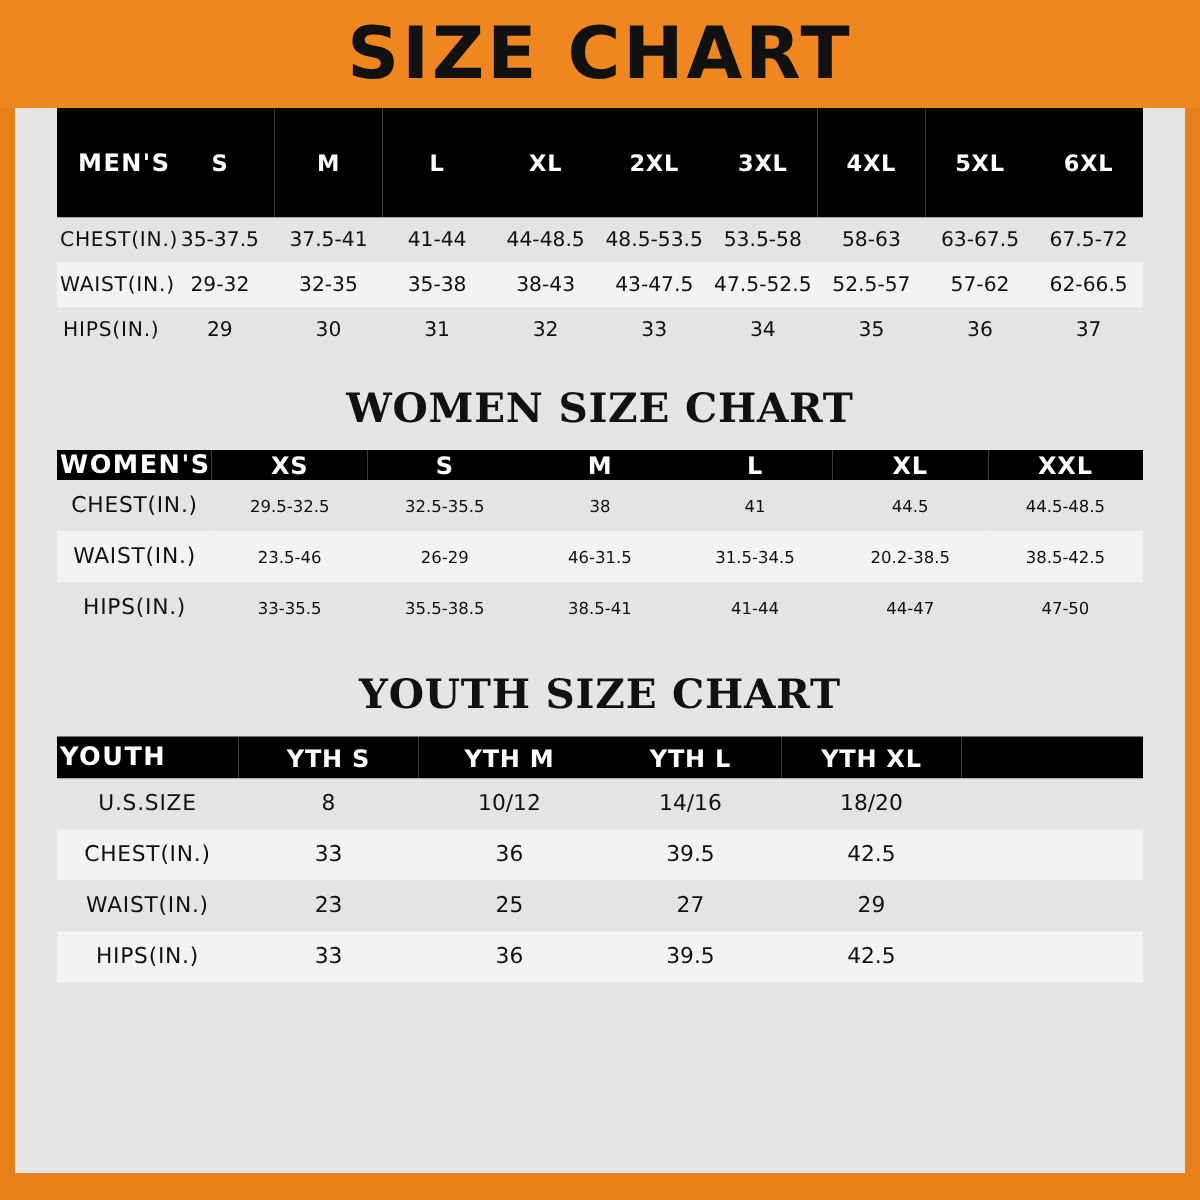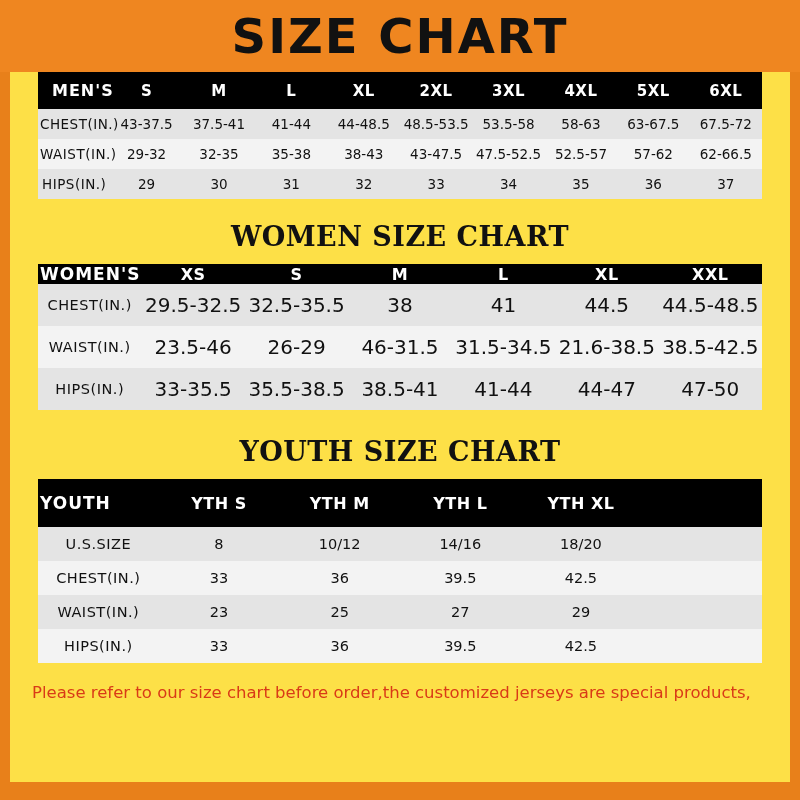--- a/index.html
+++ b/index.html
@@ -10,21 +10,21 @@
     width: 800px;
     height: 800px;
     background: #ffffff;
     font-family: "DejaVu Sans", sans-serif;
     overflow: hidden;
   }
   .page {
     position: relative;
     width: 800px;
     height: 800px;
-    background: #fde047;
+    background: #e5e5e5;
     box-sizing: border-box;
     border-left: 10px solid #e8801a;
     border-right: 10px solid #e8801a;
   }
   .header-band {
     background: #ef8620;
     height: 72px;
     display: flex;
     align-items: center;
     justify-content: center;
@@ -64,21 +64,21 @@
     font-family: "DejaVu Sans", sans-serif;
   }
   
   table.size-table thead tr {
     background: #000000;
   }
   table.size-table thead th {
     color: #ffffff;
     font-weight: bold;
     font-size: 15px;
-    padding: 9px 2px;
+    padding: 27px 2px;
     letter-spacing: 0.5px;
   }
   table.size-table thead th.rowhead {
     font-size: 16px;
     letter-spacing: 1px;
     text-align: left;
     padding-left: 14px;
   }
   table.size-table tbody td {
     font-size: 13.5px;
@@ -90,24 +90,24 @@
     letter-spacing: 0.5px;
     text-align: center;
     color: #111111;
   }
   table.size-table tbody tr.odd { background: #e4e4e4; }
   table.size-table tbody tr.even { background: #f3f3f3; }
 
   
   #women-table thead th { font-size: 16px; padding: 0 2px;}
   #women-table thead th.rowhead { font-size: 17px; }
-  #women-table tbody td { font-size: 20px; padding: 9px 2px; }
+  #women-table tbody td { font-size: 11px; padding: 9px 2px; }
   #women-table tbody td.rowhead { font-size: 14.5px; }
 
-  #youth-table thead th { font-size: 16px; padding: 14px 2px;}
+  #youth-table thead th { font-size: 16px; padding: 4px 2px;}
   #youth-table thead th.rowhead { font-size: 17px; }
   #youth-table tbody td { font-size: 14.5px; padding: 9px 2px; }
   #youth-table tbody td.rowhead { font-size: 14.5px; }
 
   .footer-note {
     margin: 18px 22px 0 22px;
     color: #d93a17;
     font-family: "DejaVu Sans", sans-serif;
     font-size: 16.5px;
     line-height: 1.45;
@@ -144,21 +144,21 @@
           <th>2XL</th>
           <th>3XL</th>
           <th>4XL</th>
           <th>5XL</th>
           <th>6XL</th>
         </tr>
       </thead>
       <tbody>
         <tr class="odd">
           <td class="rowhead">CHEST(IN.)</td>
-          <td>43-37.5</td>
+          <td>35-37.5</td>
           <td>37.5-41</td>
           <td>41-44</td>
           <td>44-48.5</td>
           <td>48.5-53.5</td>
           <td>53.5-58</td>
           <td>58-63</td>
           <td>63-67.5</td>
           <td>67.5-72</td>
         </tr>
         <tr class="even">
@@ -212,21 +212,21 @@
           <td>41</td>
           <td>44.5</td>
           <td>44.5-48.5</td>
         </tr>
         <tr class="even">
           <td class="rowhead">WAIST(IN.)</td>
           <td>23.5-46</td>
           <td>26-29</td>
           <td>46-31.5</td>
           <td>31.5-34.5</td>
-          <td>21.6-38.5</td>
+          <td>20.2-38.5</td>
           <td>38.5-42.5</td>
         </tr>
         <tr class="odd">
           <td class="rowhead">HIPS(IN.)</td>
           <td>33-35.5</td>
           <td>35.5-38.5</td>
           <td>38.5-41</td>
           <td>41-44</td>
           <td>44-47</td>
           <td>47-50</td>
@@ -279,17 +279,16 @@
           <td>36</td>
           <td>39.5</td>
           <td>42.5</td>
           <td></td>
         </tr>
       </tbody>
     </table>
   </div>
 
   <div class="footer-note">
-    <div>Please refer to our size chart before order,the customized jerseys are special products,</div>
   </div>
 
   <div class="bottom-band"></div>
 </div>
 
 </body></html>

